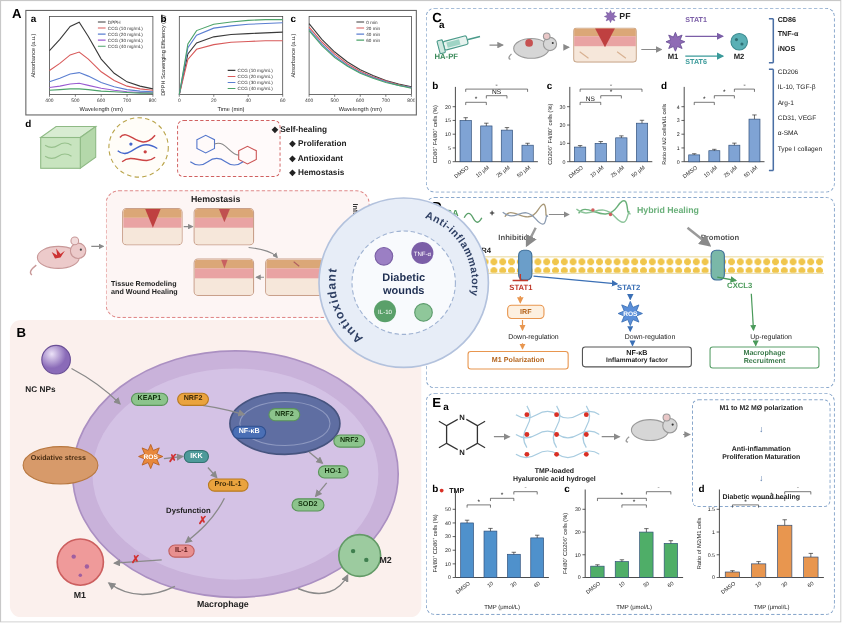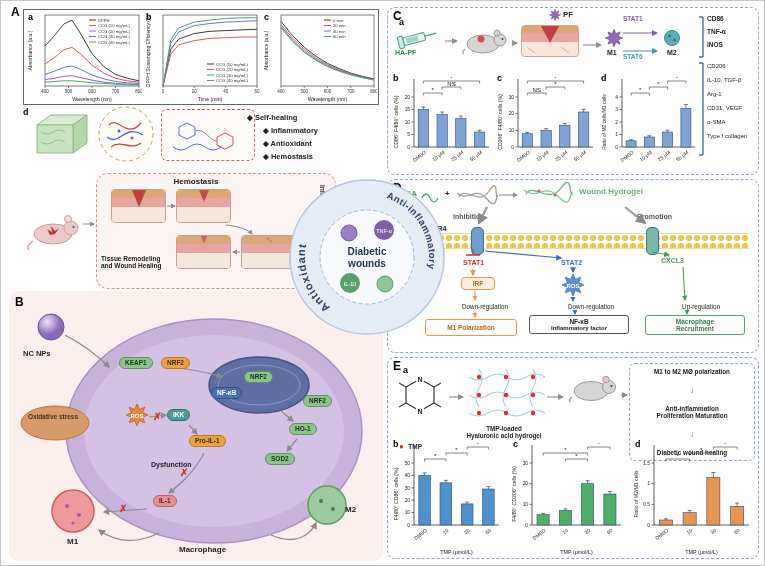--- a/index.html
+++ b/index.html
@@ -140,21 +140,21 @@
 
   <div class="abs" style="left:160px;top:108px;width:94px;height:52px;border:1.2px dashed #d06060;border-radius:6px;background:#fffafa"></div>
   <svg class="abs" style="left:164px;top:112px" width="86" height="44">
     <polygon points="14,14 22,10 30,14 30,22 22,26 14,22" fill="none" stroke="#5577cc" stroke-width="1"></polygon>
     <polygon points="52,24 60,20 68,24 68,32 60,36 52,32" fill="none" stroke="#cc5555" stroke-width="1"></polygon>
     <path d="M30 18 C 40 14, 44 28, 52 28" stroke="#888" fill="none" stroke-width="1"></path>
     <path d="M8 34 q8 6 16 0 t16 0 t16 0" stroke="#5577cc" fill="none" stroke-width="1"></path>
   </svg>
 
   <div class="feat" style="left:246px;top:112px"><span>◆</span> <span>Self-healing</span></div>
-  <div class="feat" style="left:262px;top:125px"><span>◆</span> <span>Inflammatory</span></div>
+  <div class="feat" style="left:262px;top:125px"><span>◆</span> <span>Proliferation</span></div>
   <div class="feat" style="left:262px;top:138px"><span>◆</span> <span>Antioxidant</span></div>
   <div class="feat" style="left:262px;top:151px"><span>◆</span> <span>Hemostasis</span></div>
 
   <div class="abs" style="left:95px;top:172px;width:240px;height:116px;border:1.5px dashed #e08a8a;border-radius:12px;background:#fdf5f4"></div>
   <div class="abs b f8 ctr" style="left:150px;top:176px;width:90px">Hemostasis</div>
   <div class="abs vert" style="left:318px;top:184px;height:100px">Inflammation and Proliferation</div>
   <div class="abs b f65" style="left:100px;top:254px;width:72px">Tissue Remodeling and Wound Healing</div>
 
   <svg class="abs thumb" style="left:110px;top:188px" width="55" height="34">
     <rect width="55" height="34" fill="#f6e7da"></rect>
@@ -491,21 +491,21 @@
   <svg class="abs" style="left:454px;top:182px" width="44" height="26">
     <path d="M4 14 C 10 2, 24 24, 34 8 S 40 18, 42 12" stroke="#a89878" fill="none" stroke-width="1.2"></path>
     <path d="M2 10 C 14 20, 20 2, 32 16 S 40 8, 43 14" stroke="#8a9ab0" fill="none" stroke-width="1.2"></path>
   </svg>
   <svg class="abs" style="left:520px;top:178px" width="54" height="28">
     <path d="M5 15 C 12 3, 28 26, 40 9 S 48 20, 51 13" stroke="#6ab07a" fill="none" stroke-width="1.3"></path>
     <path d="M3 11 C 16 22, 24 3, 38 18 S 48 9, 52 16" stroke="#8cc49a" fill="none" stroke-width="1.3"></path>
     <circle cx="18" cy="12" r="1.6" fill="#d06060"></circle>
       <circle cx="34" cy="16" r="1.6" fill="#d06060"></circle>
   </svg>
-  <div class="abs b f8" style="left:578px;top:186px;color:#6ab07a">Wound Hydrogel</div>
+  <div class="abs b f8" style="left:578px;top:186px;color:#6ab07a">Hybrid Healing</div>
   <div class="abs b f7" style="left:452px;top:212px;color:#555">Inhibition</div>
   <div class="abs b f7" style="left:636px;top:212px;color:#555">Promotion</div>
   <div class="abs b f7" style="left:428px;top:224px">TLR4</div>
 
   <div class="membrane" style="left:396px;top:232px;width:352px;height:16px"></div>
   <div class="receptor" style="left:470px;top:226px;background:#6b9ec9"></div>
   <div class="receptor" style="left:645px;top:226px;background:#7ab8a8"></div>
 
   <div class="abs b f7" style="left:462px;top:258px;color:#c0392b">STAT1</div>
   <div class="abs b f7" style="left:560px;top:258px;color:#3a6fb5">STAT2</div>

